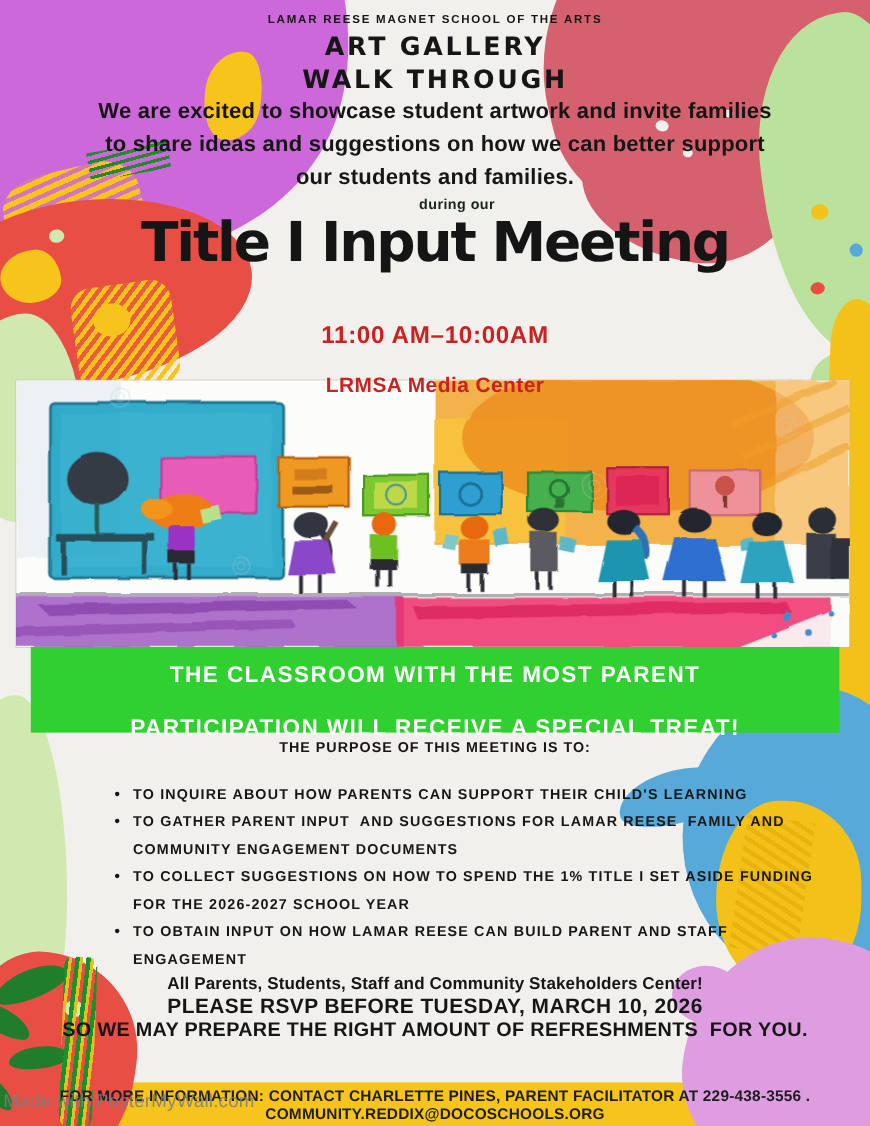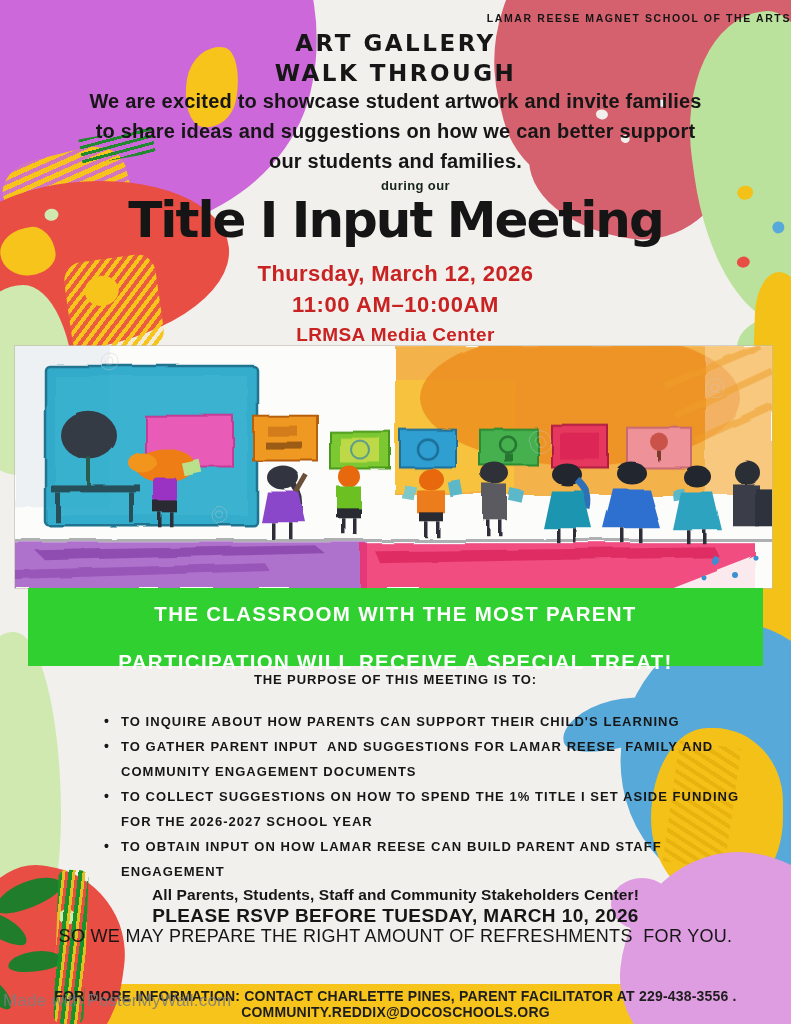--- a/index.html
+++ b/index.html
@@ -34,36 +34,36 @@
   .s-bl-vstroke{left:56px;top:870px;width:30px;height:154px;background:repeating-linear-gradient(95deg,#18922b 0 4px,#e3c020 4px 7px,rgba(0,0,0,0) 7px 10px);transform:rotate(2deg);border-radius:8px;z-index:5;}
   
   .artwork{position:absolute;left:15px;top:346px;width:757px;height:242px;z-index:3;box-shadow:0 0 0 1px rgba(190,186,178,.6);background:#fcfcfa;}
   .treat-banner{position:absolute;left:28px;top:588px;width:735px;height:78px;background:#2fd030;z-index:3;
                 display:flex;flex-direction:column;justify-content:center;text-align:center;}
   .treat-banner div{color:#ffffff;font-weight:800;font-size:20.5px;letter-spacing:1.3px;line-height:27px;font-family:"Liberation Sans",sans-serif;margin-top:21px;}
   .footer-band{position:absolute;left:0;top:984px;width:791px;height:40px;background:#f6c41b;z-index:4;}
   .footer-text{position:absolute;left:0;right:0;top:988px;z-index:6;text-align:center;color:#1d1d1d;font-weight:800;font-size:14px;line-height:16px;letter-spacing:.2px;}
   
   .txt{position:absolute;left:0;right:0;text-align:center;z-index:5;color:#161616;}
-  .school{top:12px;font-size:10.5px;font-weight:800;letter-spacing:1.6px;text-align:right;}
+  .school{top:12px;font-size:10.5px;font-weight:800;letter-spacing:1.6px;}
   .gallery{top:28px;font-family:"DejaVu Sans",sans-serif;font-weight:800;font-size:23px;letter-spacing:2.5px;line-height:30px;}
   .intro{top:86px;font-weight:800;font-size:20px;line-height:30px;letter-spacing:.2px;}
   .during{top:178px;font-size:13px;font-weight:800;color:#16241c;letter-spacing:.4px;padding-left:40px;}
   .title{top:191px;font-family:"DejaVu Sans",sans-serif;font-weight:800;font-size:50px;letter-spacing:-2px;color:#151515;}
   .red{color:#c92222;}
   .date{top:261px;font-weight:800;font-size:22px;letter-spacing:.4px;}
   .time{top:292px;font-weight:800;font-size:22px;letter-spacing:.6px;}
-  .loc{top:324px;font-weight:800;font-size:19px;letter-spacing:.4px;}
+  .loc{top:340px;font-weight:800;font-size:19px;letter-spacing:.4px;}
   .purpose-h{top:672px;font-weight:800;font-size:13px;letter-spacing:.9px;}
   .purpose-list{position:absolute;left:88px;top:693px;width:650px;z-index:5;margin:16px;padding:0;list-style:none;}
   .purpose-list li{position:relative;padding-left:17px;font-weight:800;font-size:13px;letter-spacing:1.05px;line-height:25px;color:#161616;white-space:pre-wrap;}
   .purpose-list li::before{content:"\2022";position:absolute;left:0;top:0;font-size:14px;}
   .invite{top:886px;font-weight:800;font-size:15.5px;letter-spacing:.1px;}
   .rsvp1{top:905px;font-weight:800;font-size:19px;letter-spacing:.4px;}
-  .rsvp2{top:926px;font-weight:400;font-size:18px;letter-spacing:.3px;white-space:pre-wrap;}
+  .rsvp2{top:926px;font-weight:700;font-size:18px;letter-spacing:.3px;white-space:pre-wrap;}
   .watermark{position:absolute;left:3px;top:991px;z-index:8;color:#7d7d7d;opacity:.85;font-size:17px;font-weight:400;letter-spacing:.2px;z-index:8;}
 </style>
 </head>
 <body>
 
 <div class="poster">
 
   <div class="blob s-tl-magenta"></div>
   <div class="blob s-tl-magenta2"></div>
   <div class="blob s-tl-yellowpatch"></div>
@@ -116,21 +116,20 @@
     <div>ART GALLERY</div>
     <div>WALK THROUGH</div>
   </div>
   <div class="txt intro">
     <div>We are excited to showcase student artwork and invite families</div>
     <div>to share ideas and suggestions on how we can better support</div>
     <div>our students and families.</div>
   </div>
   <div class="txt during">during our</div>
   <div class="txt title">Title I Input Meeting</div>
-  <div class="txt date red">Thursday, March 12, 2026</div>
   <div class="txt time red">11:00 AM–10:00AM</div>
   <div class="txt loc red">LRMSA Media Center</div>
 
   <div class="artwork">
     <svg width="757" height="242" viewBox="0 0 757 243" preserveAspectRatio="none" xmlns="http://www.w3.org/2000/svg">
       <defs>
         <filter id="rough" x="-5%" y="-5%" width="110%" height="110%">
           <feTurbulence type="fractalNoise" baseFrequency="0.018" numOctaves="2" result="n"></feTurbulence>
           <feDisplacementMap in="SourceGraphic" in2="n" scale="5"></feDisplacementMap>
         </filter>

